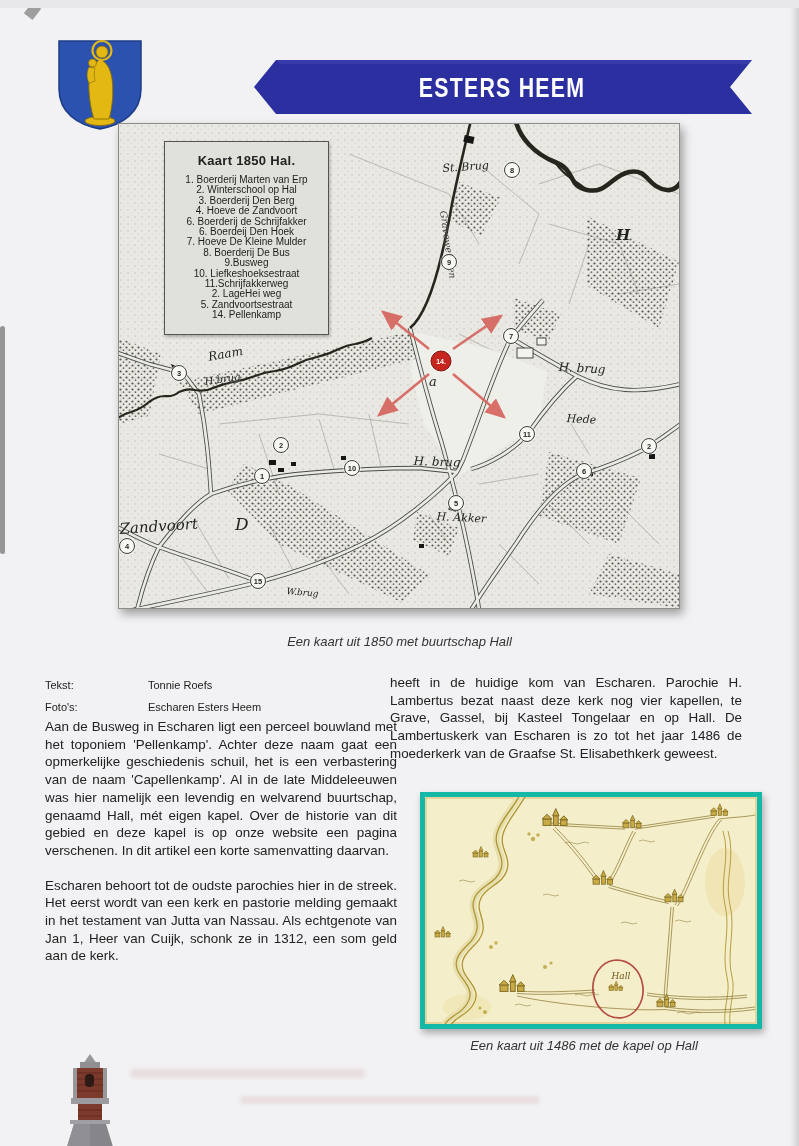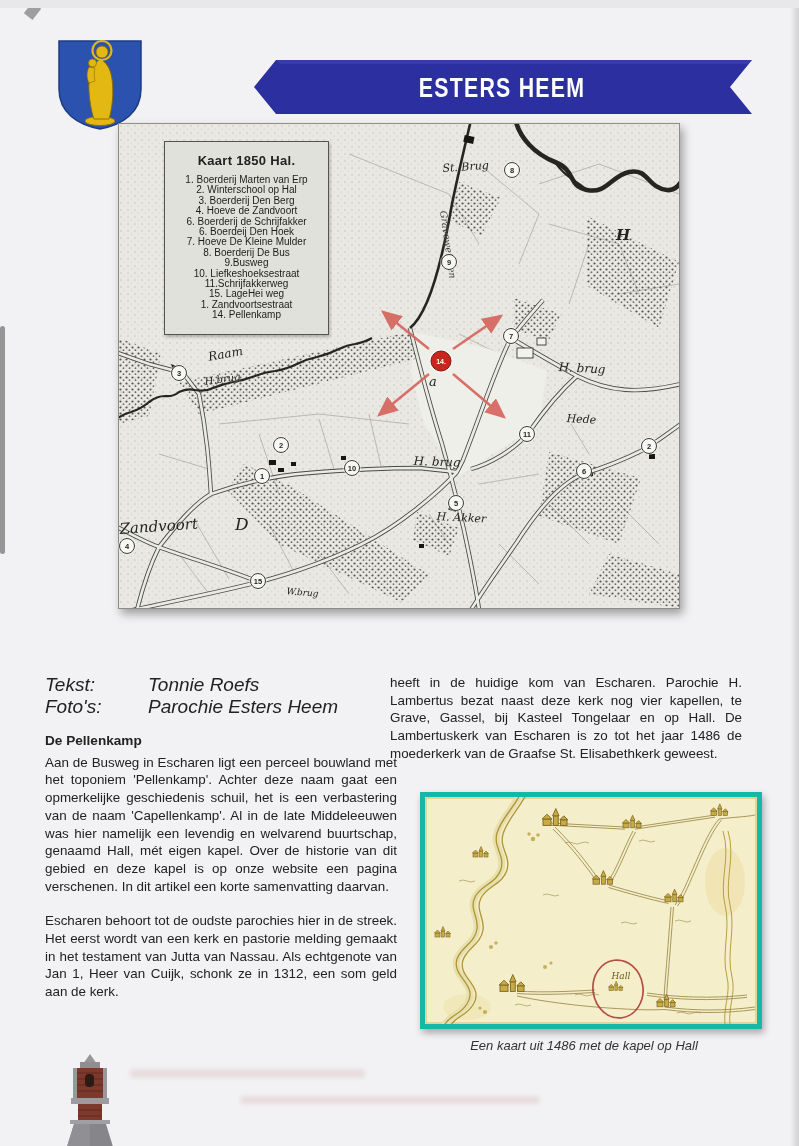--- a/index.html
+++ b/index.html
@@ -34,21 +34,21 @@
   .mk14{width:19px;height:19px;background:#c5271f;border-color:#821410;color:#fff;font-size:7px;}
 
   .caption{position:absolute;font-size:13px;font-style:italic;color:#333;text-align:center;}
   .cap1{left:0;top:626px;width:799px;}
   .cap2{left:408px;top:1030px;width:352px;}
 
   
   .col{position:absolute;top:666px;width:352px;font-size:13.4px;line-height:17.7px;text-align:justify;}
   .col-left{left:45px;}
   .col-right{left:390px;}
-  .credits{display:grid;grid-template-columns:103px auto;font-style:italic;line-height:22px;font-size:19px;}
+  .credits{display:grid;grid-template-columns:103px auto;line-height:22px;font-size:11px;}
   .headline{font-weight:700;margin:14px 0 4px 0;font-size:13.6px;}
   .col p{margin:0 0 0 0;}
   .col p + p{margin-top:17px;}
 
   
   .fig1486{position:absolute;left:420px;top:784px;width:332px;height:227px;background:#f5eecb;
            border:5px solid #14b8a6;box-shadow:2px 4px 7px rgba(0,0,0,.3);}
   .hall-text{font-family:"DejaVu Serif",serif;font-style:italic;}
 
   
@@ -224,22 +224,22 @@
       <div class="li">2. Winterschool op Hal</div>
       <div class="li">3. Boerderij Den Berg</div>
       <div class="li">4. Hoeve de Zandvoort</div>
       <div class="li">6. Boerderij de Schrijfakker</div>
       <div class="li">6. Boerdeij Den Hoek</div>
       <div class="li">7. Hoeve De Kleine Mulder</div>
       <div class="li">8. Boerderij De Bus</div>
       <div class="li">9.Busweg</div>
       <div class="li">10. Liefkeshoeksestraat</div>
       <div class="li">11.Schrijfakkerweg</div>
-      <div class="li">15. LageHei weg</div>
-      <div class="li">1. Zandvoortsestraat</div>
+      <div class="li">2. LageHei weg</div>
+      <div class="li">5. Zandvoortsestraat</div>
       <div class="li">14. Pellenkamp</div>
     </div>
 
     <span class="maplabel" style="left:323px;top:38px;font-size:11px;transform:rotate(-4deg)">St. Brug</span>
     <span class="maplabel" style="left:330px;top:86px;font-size:9.5px;transform:rotate(82deg);opacity:.85">Graveweteren</span>
     <span class="maplabel" style="left:88px;top:226px;font-size:12px;transform:rotate(-10deg)">Raam</span>
     <span class="maplabel" style="left:85px;top:252px;font-size:10px;transform:rotate(-8deg)">H.brug</span>
     <span class="maplabel" style="left:440px;top:236px;font-size:12px;transform:rotate(3deg)">H. brug</span>
     <span class="maplabel" style="left:295px;top:330px;font-size:12px;transform:rotate(2deg)">H. brug</span>
     <span class="maplabel" style="left:448px;top:288px;font-size:11px;transform:rotate(3deg)">Hede</span>
@@ -259,29 +259,29 @@
     <div class="mk" style="left:392px;top:212px">7</div>
     <div class="mk" style="left:393px;top:46px">8</div>
     <div class="mk" style="left:330px;top:138px">9</div>
     <div class="mk" style="left:233px;top:344px">10</div>
     <div class="mk" style="left:408px;top:310px">11</div>
     <div class="mk" style="left:530px;top:322px">2</div>
     <div class="mk" style="left:139px;top:457px">15</div>
     <div class="mk mk14" style="left:322px;top:237px">14.</div>
   </div>
 
+  <div class="caption cap1">Een kaart uit 1850 met buurtschap Hall</div>
 
   <div class="col col-left">
     <div class="credits">
       <span>Tekst:</span>
       <span>Tonnie Roefs</span>
       <span>Foto's:</span>
-      <span>Parochie Esters Heem</span>
+      <span>Escharen Esters Heem</span>
     </div>
-    <div class="headline">De Pellenkamp</div>
     <p>Aan de Busweg in Escharen ligt een perceel bouwland met het toponiem 'Pellenkamp'. Achter deze naam gaat een opmerkelijke geschiedenis schuil, het is een verbastering van de naam 'Capellenkamp'. Al in de late Middeleeuwen was hier namelijk een levendig en welvarend buurtschap, genaamd Hall, mét eigen kapel. Over de historie van dit gebied en deze kapel is op onze website een pagina verschenen. In dit artikel een korte samenvatting daarvan.</p>
     <p>Escharen behoort tot de oudste parochies hier in de streek. Het eerst wordt van een kerk en pastorie melding gemaakt in het testament van Jutta van Nassau. Als echtgenote van Jan 1, Heer van Cuijk, schonk ze in 1312, een som geld aan de kerk.</p>
   </div>
 
   <div class="col col-right">
     <p>heeft in de huidige kom van Escharen. Parochie H. Lambertus bezat naast deze kerk nog vier kapellen, te Grave, Gassel, bij Kasteel Tongelaar en op Hall. De Lambertuskerk van Escharen is zo tot het jaar 1486 de moederkerk van de Graafse St. Elisabethkerk geweest.</p>
   </div>
 
   <div class="fig1486">
     <svg width="332" height="227" viewBox="0 0 332 227">

